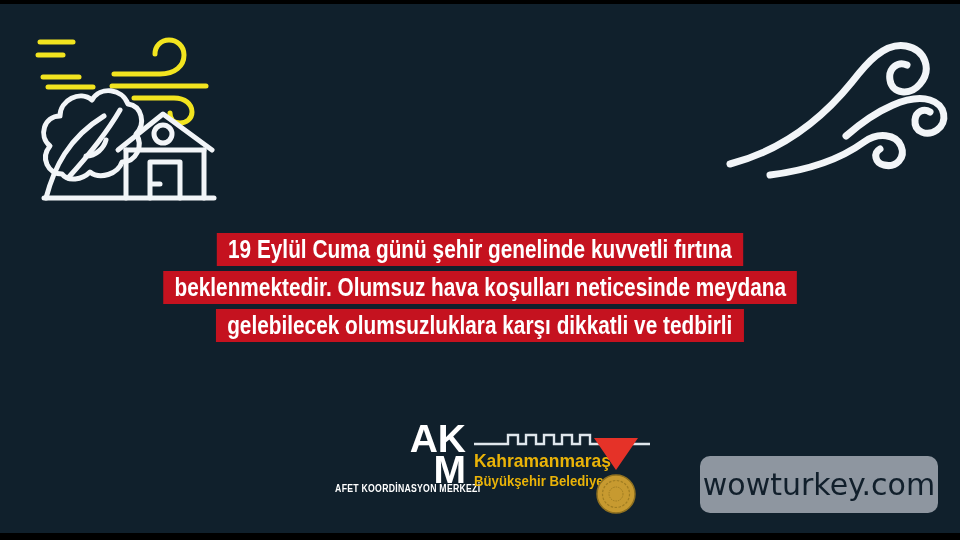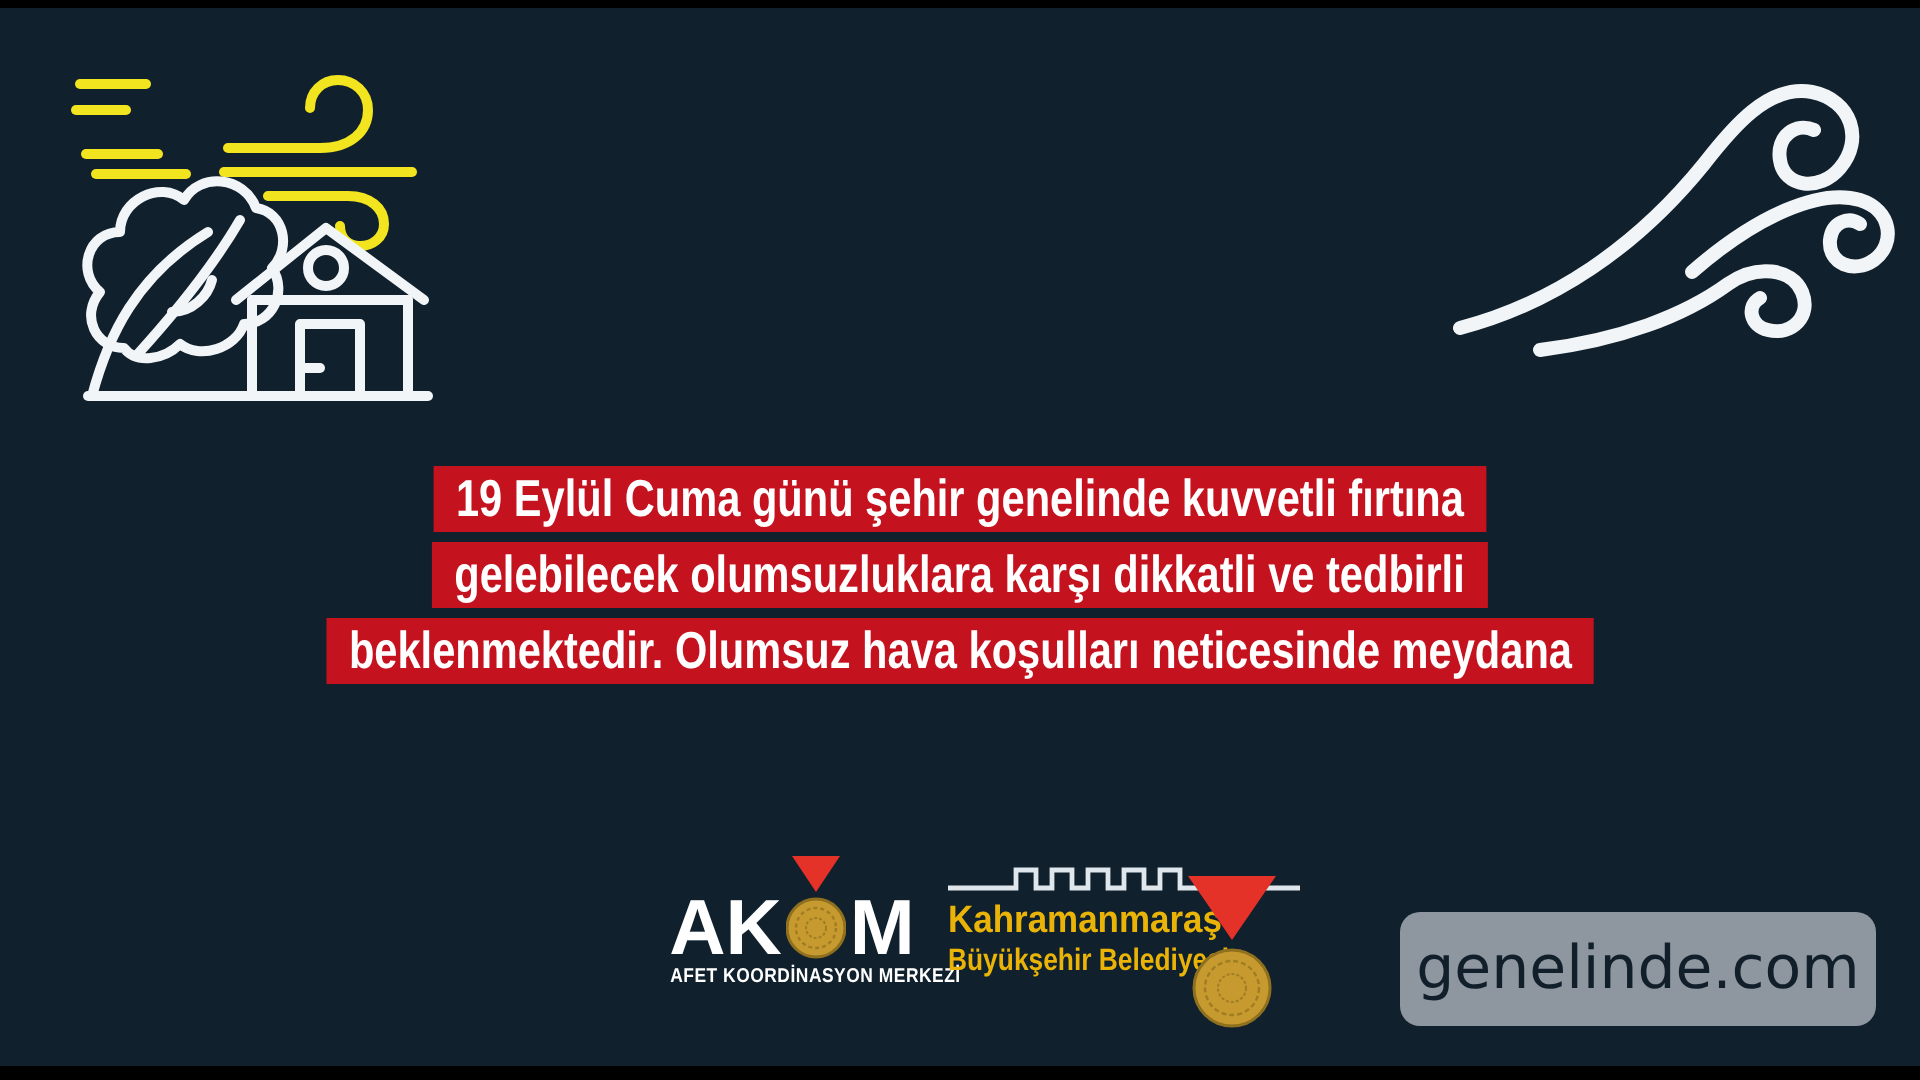--- a/index.html
+++ b/index.html
@@ -21,21 +21,21 @@
   .warning-chip{display:inline-block;background:#c5121f;color:#fff;font-weight:bold;
                 font-size:26px;line-height:33px;padding:0 14px;white-space:nowrap;
                 transform:scaleX(0.8);transform-origin:50% 50%;}
 
   
   .icon-house{position:absolute;left:28px;top:28px;}
   .icon-swirl{position:absolute;left:726px;top:12px;}
 
   
   .akom{position:absolute;left:326px;top:428px;width:140px;text-align:center;color:#fff;}
-  .akom-row{display:flex;align-items:flex-end;justify-content:center;height:52px;}
+  .akom-row{display:flex;align-items:flex-end;justify-content:center;height:52px;flex-direction:column;}
   .akom-letters{font-size:39px;font-weight:bold;line-height:0.8;}
   .akom-medal{width:30px;height:52px;margin:0 2px;}
   .akom-sub{font-size:10px;font-weight:bold;letter-spacing:0.3px;margin-top:3px;
             white-space:nowrap;transform:scaleX(0.87);transform-origin:50% 50%;}
 
   
   .muni{position:absolute;left:474px;top:432px;width:176px;color:#eab308;}
   .muni-wall{display:block;}
   .muni-name1{font-size:19px;font-weight:bold;line-height:1.1;margin-top:3px;white-space:nowrap;
               transform:scaleX(0.92);transform-origin:0 50%;}
@@ -92,24 +92,24 @@
       <path d="M120,124 C152,96 184,82 204,88 C220,93 222,110 211,118 C201,125 188,120 189,108 C190,99 198,96 204,100"></path>
       <path d="M44,163 C84,158 116,146 138,130 C152,120 170,122 175,134 C180,146 170,156 158,153 C149,151 147,141 154,137"></path>
     </g>
   </svg>
 
   <div class="warning">
     <div class="warning-row">
       <span class="warning-chip">19 Eylül Cuma günü şehir genelinde kuvvetli fırtına</span>
     </div>
     <div class="warning-row">
-      <span class="warning-chip">gelebilecek olumsuzluklara karşı dikkatli ve tedbirli</span>
+      <span class="warning-chip">beklenmektedir. Olumsuz hava koşulları neticesinde meydana</span>
     </div>
     <div class="warning-row">
-      <span class="warning-chip">beklenmektedir. Olumsuz hava koşulları neticesinde meydana</span>
+      <span class="warning-chip">gelebilecek olumsuzluklara karşı dikkatli ve tedbirli</span>
     </div>
   </div>
 
   <div class="akom">
     <div class="akom-row">
       <span class="akom-letters">AK</span>
       <svg class="akom-medal" viewBox="0 0 30 52">
         <path d="M3,0 L27,0 L15,18 Z" fill="#e53228"></path>
         <circle cx="15" cy="36" r="14.5" fill="#c79a30" stroke="#8f701f" stroke-width="1.5"></circle>
         <circle cx="15" cy="36" r="10" fill="none" stroke="#a07d22" stroke-width="1.2" stroke-dasharray="2 1.5"></circle>
@@ -128,17 +128,17 @@
     <div class="muni-name2">Büyükşehir Belediyesi</div>
     <svg class="muni-medal" width="48" height="80" viewBox="0 0 48 80">
       <path d="M2,0 L46,0 L24,32 Z" fill="#e53228"></path>
       <circle cx="24" cy="56" r="19" fill="#c79a30" stroke="#8f701f" stroke-width="1.5"></circle>
       <circle cx="24" cy="56" r="13.5" fill="none" stroke="#a07d22" stroke-width="1.2" stroke-dasharray="2.5 1.5"></circle>
       <circle cx="24" cy="56" r="7" fill="none" stroke="#a07d22" stroke-width="1" stroke-dasharray="1.5 1"></circle>
     </svg>
   </div>
 
   <div class="watermark">
-    <span>genelinde.com</span>
+    <span>wowturkey.com</span>
   </div>
 
   <div class="bar bar-bottom"></div>
 </div>
 
 </body></html>

